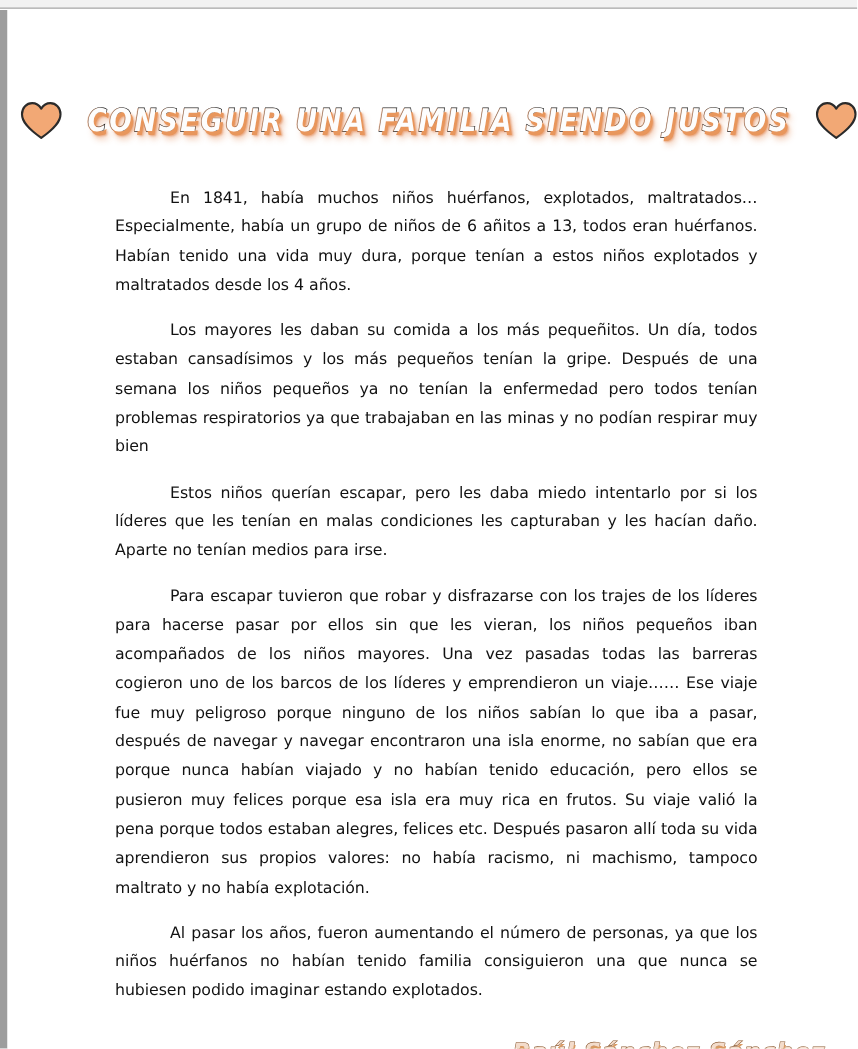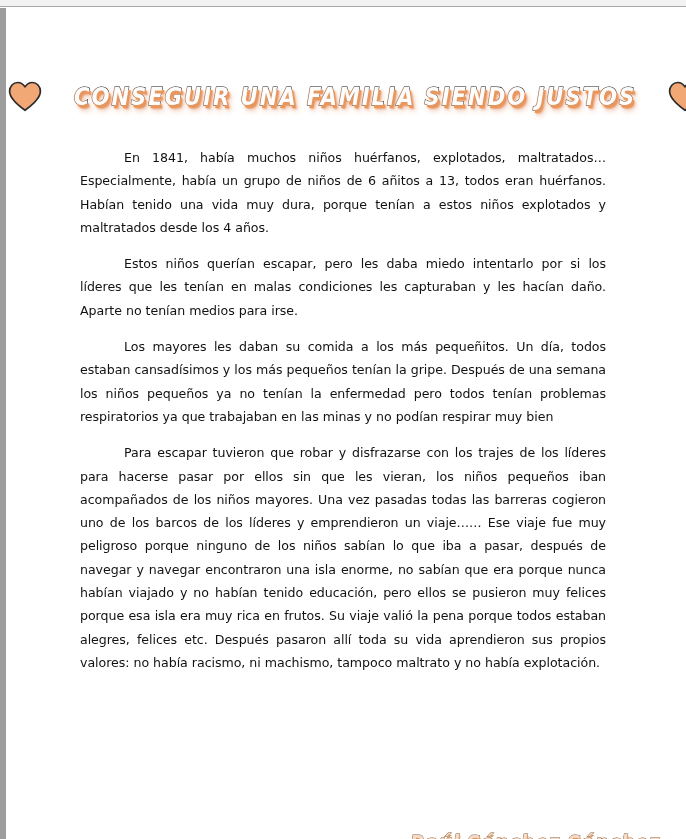--- a/index.html
+++ b/index.html
@@ -62,22 +62,22 @@
 
   
   #title-band {
     position: absolute;
     top: 60px;
     left: 0;
     width: 678px;
     height: 56px;
     display: flex;
     align-items: center;
-    justify-content: space-between;
-    gap: 14px;
+    justify-content: flex-end;
+    gap: 2px;
   }
 
   .heart-icon {
     display: block;
     width: 34px;
     height: 31px;
     flex: 0 0 auto;
   }
 
   #wordart-title {
@@ -103,21 +103,21 @@
 
   
   #article-body {
     position: absolute;
     top: 138px;
     left: 72px;
     width: 526px;
   }
 
   .body-paragraph {
-    margin: 0 0 13px 0;
+    margin: 0 0 13px 12px;
     font-family: "DejaVu Sans", sans-serif;
     font-size: 12.6px;
     line-height: 23.3px;
     color: #121212;
     text-align: justify;
     text-justify: inter-word;
     text-indent: 44px;
     letter-spacing: -0.05px;
     word-spacing: 0.1px;
     -webkit-font-smoothing: antialiased;
@@ -171,23 +171,24 @@
       <div id="wordart-title">CONSEGUIR UNA FAMILIA SIENDO JUSTOS</div>
 
       <svg class="heart-icon" viewBox="0 0 34 31" aria-hidden="true">
         <path d="M17 29.3 C 6.2 21.6 1.6 16.2 1.6 10.3 C 1.6 5.2 5.3 1.5 9.7 1.5 C 12.8 1.5 15.3 3.2 17 5.9 C 18.7 3.2 21.2 1.5 24.3 1.5 C 28.7 1.5 32.4 5.2 32.4 10.3 C 32.4 16.2 27.8 21.6 17 29.3 Z" fill="#f2a875" stroke="#2b2b2b" stroke-width="1.7" stroke-linejoin="round"></path>
       </svg>
 
     </div>
 
     <div id="article-body">
       <p class="body-paragraph">En 1841, había muchos niños huérfanos, explotados, maltratados… Especialmente, había un grupo de niños de 6 añitos a 13, todos eran huérfanos. Habían tenido una vida muy dura, porque tenían a estos niños explotados y maltratados desde los 4 años.</p>
+      <p class="body-paragraph">Los mayores les daban su comida a los más pequeñitos. Un día, todos estaban cansadísimos y los más pequeños tenían la gripe. Después de una semana los niños pequeños ya no tenían la enfermedad pero todos tenían problemas respiratorios ya que trabajaban en las minas y no podían respirar muy bien</p>
       <p class="body-paragraph">Estos niños querían escapar, pero les daba miedo intentarlo por si los líderes que les tenían en malas condiciones les capturaban y les hacían daño. Aparte no tenían medios para irse.</p>
-      <p class="body-paragraph">Los mayores les daban su comida a los más pequeñitos. Un día, todos estaban cansadísimos y los más pequeños tenían la gripe. Después de una semana los niños pequeños ya no tenían la enfermedad pero todos tenían problemas respiratorios ya que trabajaban en las minas y no podían respirar muy bien</p>
       <p class="body-paragraph">Para escapar tuvieron que robar y disfrazarse con los trajes de los líderes para hacerse pasar por ellos sin que les vieran, los niños pequeños iban acompañados de los niños mayores. Una vez pasadas todas las barreras cogieron uno de los barcos de los líderes y emprendieron un viaje…… Ese viaje fue muy peligroso porque ninguno de los niños sabían lo que iba a pasar, después de navegar y navegar encontraron una isla enorme, no sabían que era porque nunca habían viajado y no habían tenido educación, pero ellos se pusieron muy felices porque esa isla era muy rica en frutos. Su viaje valió la pena porque todos estaban alegres, felices etc. Después pasaron allí toda su vida aprendieron sus propios valores: no había racismo, ni machismo, tampoco maltrato y no había explotación.</p>
+      <p class="body-paragraph">Al pasar los años, fueron aumentando el número de personas, ya que los niños huérfanos no habían tenido familia consiguieron una que nunca se hubiesen podido imaginar estando explotados.</p>
     </div>
 
     <div id="signature-clip">
       <div id="signature-wordart">Raúl Sánchez Sánchez</div>
     </div>
 
   </div>
 </div>
 
 </body></html>

